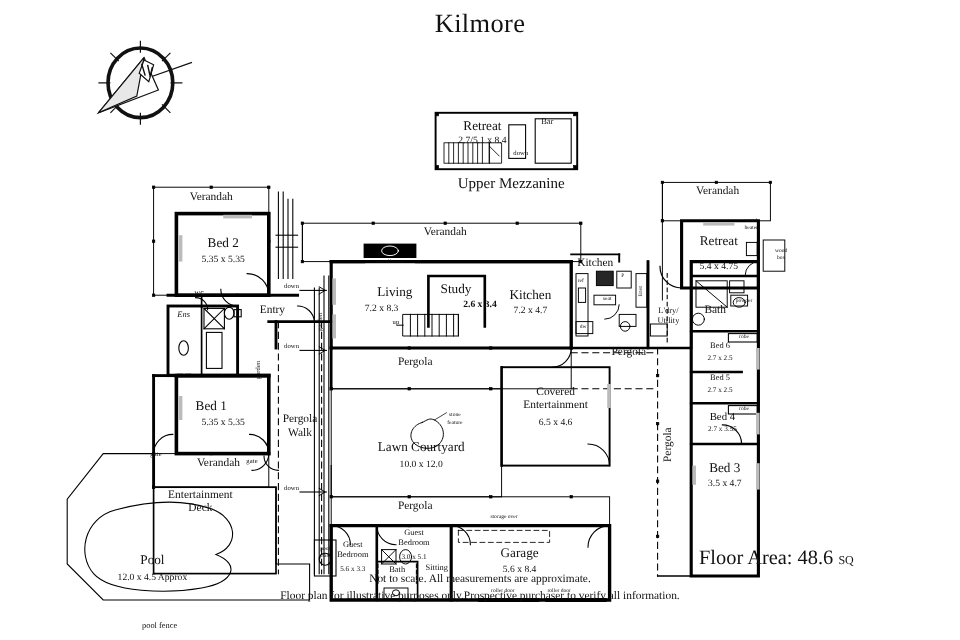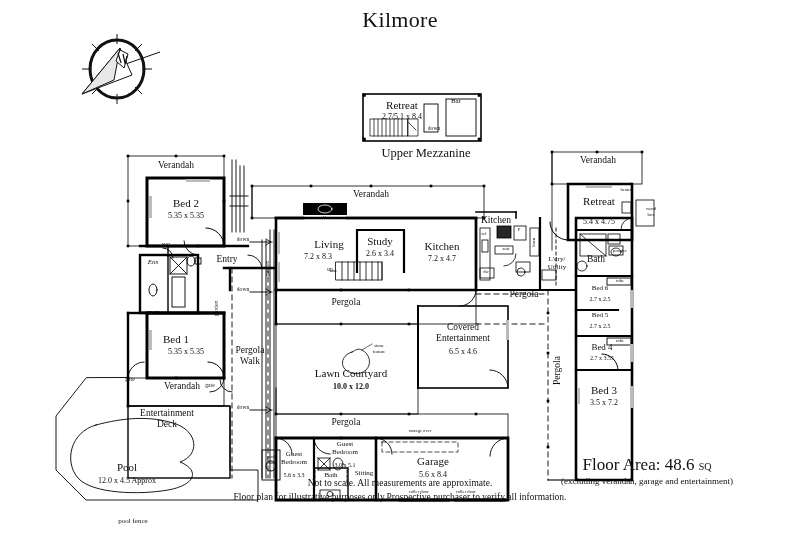--- a/index.html
+++ b/index.html
@@ -422,21 +422,21 @@
 <div class="lbl med" style="left:224px;top:345px;width:52px;line-height:1.2;">
   <span>Pergola</span><br>
   <span>Walk</span>
 </div>
 
 <div class="lbl med" style="left:316px;top:190px;width:110px;">Verandah</div>
 <div class="lbl xtiny" style="left:300px;top:216px;width:50px;">wood heater</div>
 <div class="lbl nm" style="left:299px;top:239px;width:60px;">Living</div>
 <div class="lbl dim" style="left:288px;top:253px;width:60px;">7.2 x 8.3</div>
 <div class="lbl nm" style="left:352px;top:236px;width:56px;">Study</div>
-<div class="lbl dim" style="left:352px;top:250px;width:56px;">2.6 x 3.4</div>
+<div class="lbl dim" style="left:372px;top:250px;width:56px;font-weight:bold;">2.6 x 3.4</div>
 <div class="lbl nm" style="left:412px;top:241px;width:60px;">Kitchen</div>
 <div class="lbl dim" style="left:412px;top:255px;width:60px;">7.2 x 4.7</div>
 <div class="lbl tiny" style="left:322px;top:267px;width:16px;">up</div>
 <div class="lbl med" style="left:470px;top:216px;width:52px;">Kitchen</div>
 <div class="lbl xtiny" style="left:476px;top:232px;width:16px;">ref</div>
 <div class="lbl xtiny" style="left:514px;top:228px;width:10px;">P</div>
 <div class="lbl xtiny vert" style="left:532px;top:230px;height:24px;">linen</div>
 <div class="lbl xtiny" style="left:498px;top:247px;width:16px;">seat</div>
 <div class="lbl xtiny" style="left:479px;top:270px;width:14px;">dw</div>
 <div class="lbl small" style="left:539px;top:255px;width:36px;line-height:1.15;">
@@ -456,26 +456,26 @@
 <div class="lbl xtiny" style="left:640px;top:213px;width:22px;">box</div>
 <div class="lbl xtiny" style="left:608px;top:279px;width:24px;">robe</div>
 <div class="lbl xtiny" style="left:608px;top:339px;width:24px;">robe</div>
 <div class="lbl small" style="left:576px;top:285px;width:48px;">Bed 6</div>
 <div class="lbl xtiny" style="left:576px;top:296px;width:48px;font-size:6px;">2.7 x 2.5</div>
 <div class="lbl small" style="left:576px;top:312px;width:48px;">Bed 5</div>
 <div class="lbl xtiny" style="left:576px;top:323px;width:48px;font-size:6px;">2.7 x 2.5</div>
 <div class="lbl small" style="left:576px;top:343px;width:52px;font-size:9px;">Bed 4</div>
 <div class="lbl xtiny" style="left:576px;top:355px;width:52px;font-size:6px;">2.7 x 3.55</div>
 <div class="lbl nm" style="left:578px;top:385px;width:52px;">Bed 3</div>
-<div class="lbl dim" style="left:578px;top:399px;width:52px;">3.5 x 7.2</div>
+<div class="lbl dim" style="left:578px;top:399px;width:52px;">3.5 x 4.7</div>
 <div class="lbl med vert" style="left:553px;top:340px;height:62px;">Pergola</div>
 
 <div class="lbl med" style="left:300px;top:298px;width:92px;">Pergola</div>
 <div class="lbl nm" style="left:292px;top:368px;width:118px;">Lawn Courtyard</div>
-<div class="lbl dim" style="left:292px;top:383px;width:118px;font-weight:bold;">10.0 x 12.0</div>
+<div class="lbl dim" style="left:292px;top:383px;width:118px;">10.0 x 12.0</div>
 <div class="lbl xtiny" style="left:364px;top:344px;width:30px;">stone</div>
 <div class="lbl xtiny" style="left:364px;top:350px;width:30px;">feature</div>
 <div class="lbl med wrap" style="left:414px;top:322px;width:98px;line-height:1.2;">
   <span>Covered</span><br>
   <span>Entertainment</span>
 </div>
 <div class="lbl dim" style="left:414px;top:348px;width:98px;">6.5 x 4.6</div>
 <div class="lbl med" style="left:300px;top:418px;width:92px;">Pergola</div>
 
 <div class="lbl small wrap" style="left:272px;top:450px;width:44px;line-height:1.2;">
@@ -494,19 +494,18 @@
 <div class="lbl dim" style="left:396px;top:471px;width:74px;">5.6 x 8.4</div>
 <div class="lbl xtiny" style="left:388px;top:429px;width:64px;">storage over</div>
 <div class="lbl xtiny" style="left:397px;top:490px;width:44px;">roller door</div>
 <div class="lbl xtiny" style="left:444px;top:490px;width:44px;">roller door</div>
 
 <div id="area-block">
   <div id="area-main">
     <span>Floor Area: 48.6</span>
     <span class="sq">SQ</span>
   </div>
-  <div id="area-sub">(excluding verandah, garage and entertainment)</div>
 </div>
 
 <div id="footer">
   <div>Not to scale. All measurements are approximate.</div>
   <div>Floor plan for illustrative purposes only.Prospective purchaser to verify all information.</div>
 </div>
 
 </body></html>

